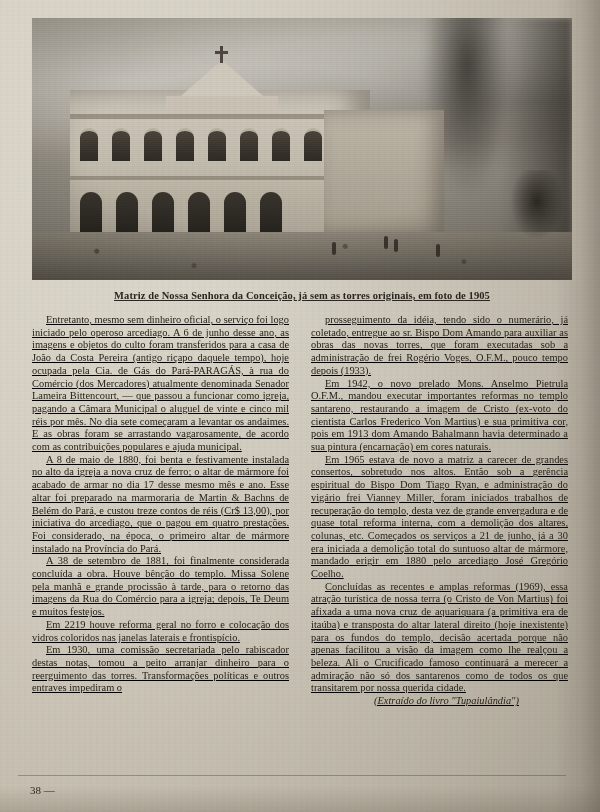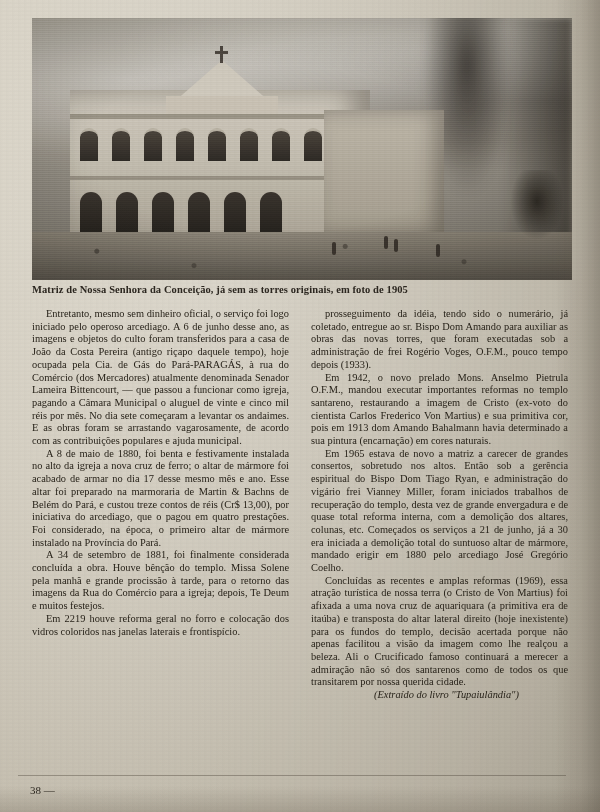--- a/index.html
+++ b/index.html
@@ -208,34 +208,36 @@
   .photo-grain {
     position: absolute;
     inset: 0;
     background-image:
       repeating-linear-gradient(0deg, rgba(255,255,255,0.04) 0 1px, rgba(0,0,0,0.04) 1px 2px);
     mix-blend-mode: overlay;
   }
 
   .caption {
     width: 540px;
-    margin: 4px auto 0 auto;
-    text-align: left;
+    margin: 10px auto 0 auto;
+    text-align: center;
     font-size: 10.5px;
     font-weight: bold;
     color: #2b261f;
     letter-spacing: .1px;
+    text-decoration: underline;
   }
 
   
   .columns {
     display: flex;
     gap: 22px;
     margin: 13px auto 4px auto;
     width: 540px;
+    text-decoration: underline;
   }
   .col {
     width: 257px;
     font-size: 10.4px;
     line-height: 12.7px;
     text-align: justify;
     color: #272219;
     hyphens: auto;
   }
   .col p {
@@ -322,22 +324,23 @@
       <div class="photo-grain"></div>
     </div>
   </div>
 
   <div class="caption">Matriz de Nossa Senhora da Conceição, já sem as torres originais, em foto de 1905</div>
 
   <div class="columns">
     <div class="col">
       <p>Entretanto, mesmo sem dinheiro oficial, o serviço foi logo iniciado pelo operoso arcediago. A 6 de junho desse ano, as imagens e objetos do culto foram transferidos para a casa de João da Costa Pereira (antigo riçapo daquele tempo), hoje ocupada pela Cia. de Gás do Pará-PARAGÁS, à rua do Comércio (dos Mercadores) atualmente denominada Senador Lameira Bittencourt, — que passou a funcionar como igreja, pagando a Câmara Municipal o aluguel de vinte e cinco mil réis por mês. No dia sete começaram a levantar os andaimes. E as obras foram se arrastando vagarosamente, de acordo com as contribuições populares e ajuda municipal.</p>
       <p>A 8 de maio de 1880, foi benta e festivamente instalada no alto da igreja a nova cruz de ferro; o altar de mármore foi acabado de armar no dia 17 desse mesmo mês e ano. Esse altar foi preparado na marmoraria de Martin &amp; Bachns de Belém do Pará, e custou treze contos de réis (Cr$ 13,00), por iniciativa do arcediago, que o pagou em quatro prestações. Foi considerado, na época, o primeiro altar de mármore instalado na Província do Pará.</p>
-      <p>A 34 de setembro de 1881, foi finalmente considerada concluída a obra. Houve bênção do templo. Missa Solene pela manhã e grande procissão à tarde, para o retorno das imagens da Rua do Comércio para a igreja; depois, Te Deum e muitos festejos.</p>
+      <p>A 38 de setembro de 1881, foi finalmente considerada concluída a obra. Houve bênção do templo. Missa Solene pela manhã e grande procissão à tarde, para o retorno das imagens da Rua do Comércio para a igreja; depois, Te Deum e muitos festejos.</p>
       <p>Em 2219 houve reforma geral no forro e colocação dos vidros coloridos nas janelas laterais e frontispício.</p>
+      <p>Em 1930, uma comissão secretariada pelo rabiscador destas notas, tomou a peito arranjar dinheiro para o reerguimento das torres. Transformações políticas e outros entraves impediram o</p>
     </div>
     <div class="col">
       <p>prosseguimento da idéia, tendo sido o numerário, já coletado, entregue ao sr. Bispo Dom Amando para auxiliar as obras das novas torres, que foram executadas sob a administração de frei Rogério Voges, O.F.M., pouco tempo depois (1933).</p>
       <p>Em 1942, o novo prelado Mons. Anselmo Pietrula O.F.M., mandou executar importantes reformas no templo santareno, restaurando a imagem de Cristo (ex-voto do cientista Carlos Frederico Von Martius) e sua primitiva cor, pois em 1913 dom Amando Bahalmann havia determinado a sua pintura (encarnação) em cores naturais.</p>
       <p>Em 1965 estava de novo a matriz a carecer de grandes consertos, sobretudo nos altos. Então sob a gerência espiritual do Bispo Dom Tiago Ryan, e administração do vigário frei Vianney Miller, foram iniciados trabalhos de recuperação do templo, desta vez de grande envergadura e de quase total reforma interna, com a demolição dos altares, colunas, etc. Começados os serviços a 21 de junho, já a 30 era iniciada a demolição total do suntuoso altar de mármore, mandado erigir em 1880 pelo arcediago José Gregório Coelho.</p>
       <p>Concluídas as recentes e amplas reformas (1969), essa atração turística de nossa terra (o Cristo de Von Martius) foi afixada a uma nova cruz de aquariquara (a primitiva era de itaúba) e transposta do altar lateral direito (hoje inexistente) para os fundos do templo, decisão acertada porque não apenas facilitou a visão da imagem como lhe realçou a beleza. Ali o Crucificado famoso continuará a merecer a admiração não só dos santarenos como de todos os que transitarem por nossa querida cidade.</p>
       <p class="source">(Extraído do livro "Tupaiulândia")</p>
     </div>
   </div>
 

